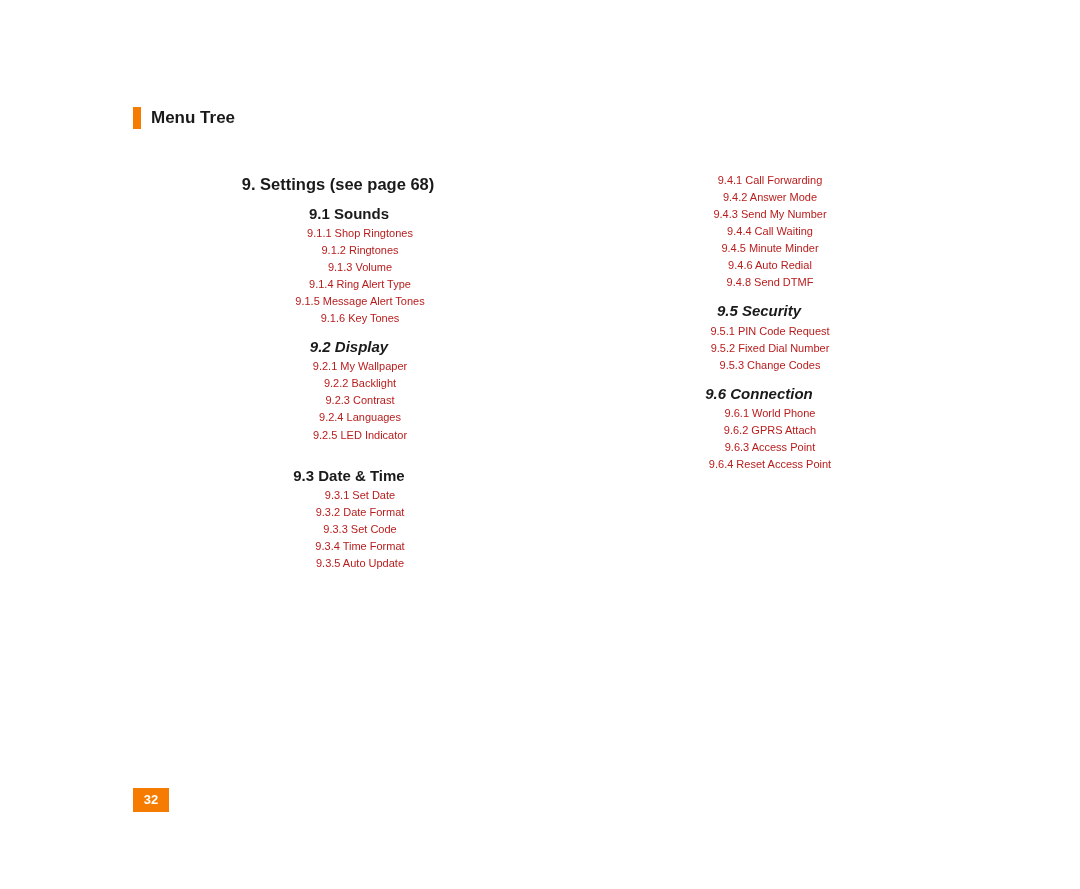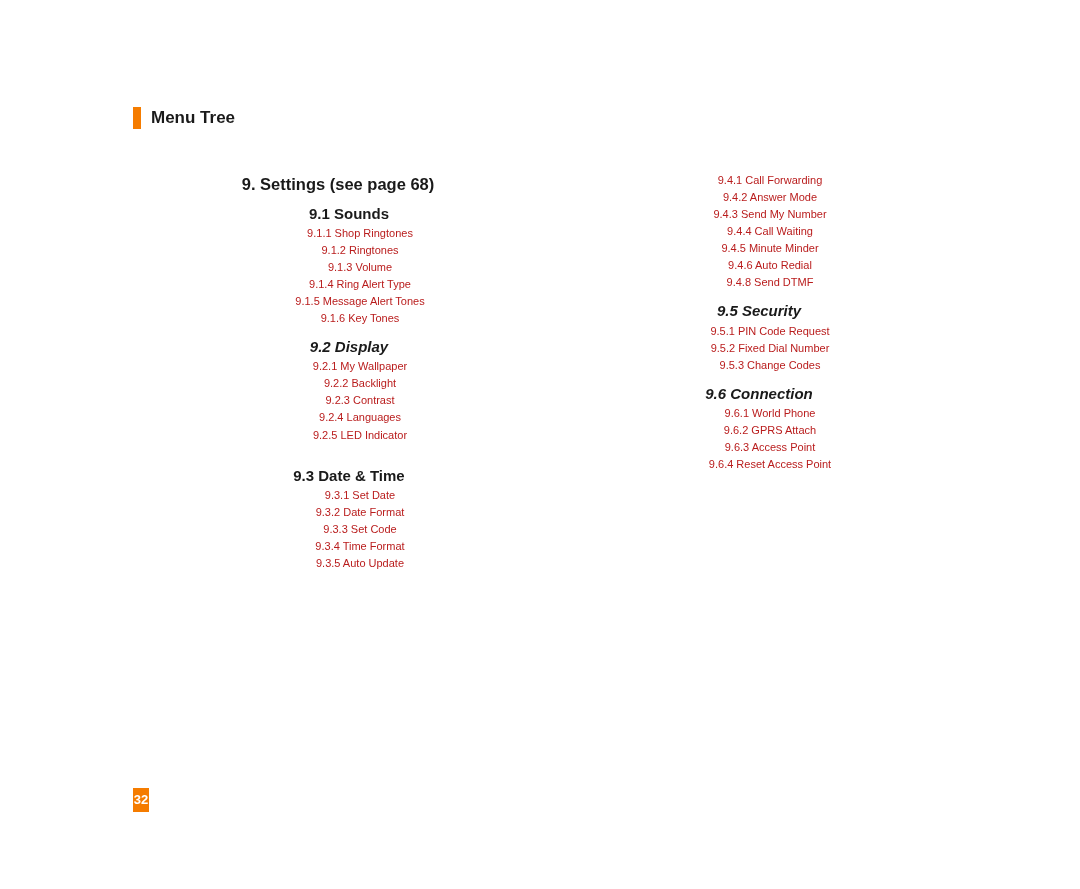--- a/index.html
+++ b/index.html
@@ -71,21 +71,21 @@
   }
   .item {
     font-size: 11px;
     margin-left: 44px;
     color: #b91c1c;
   }
   .page-num-box {
     position: absolute;
     left: 133px;
     top: 788px;
-    width: 16px;
+    width: 36px;
     height: 24px;
     background: #f57c00;
     color: #ffffff;
     font-weight: bold;
     font-size: 13px;
     display: flex;
     align-items: center;
     justify-content: center;
   }
 </style>

